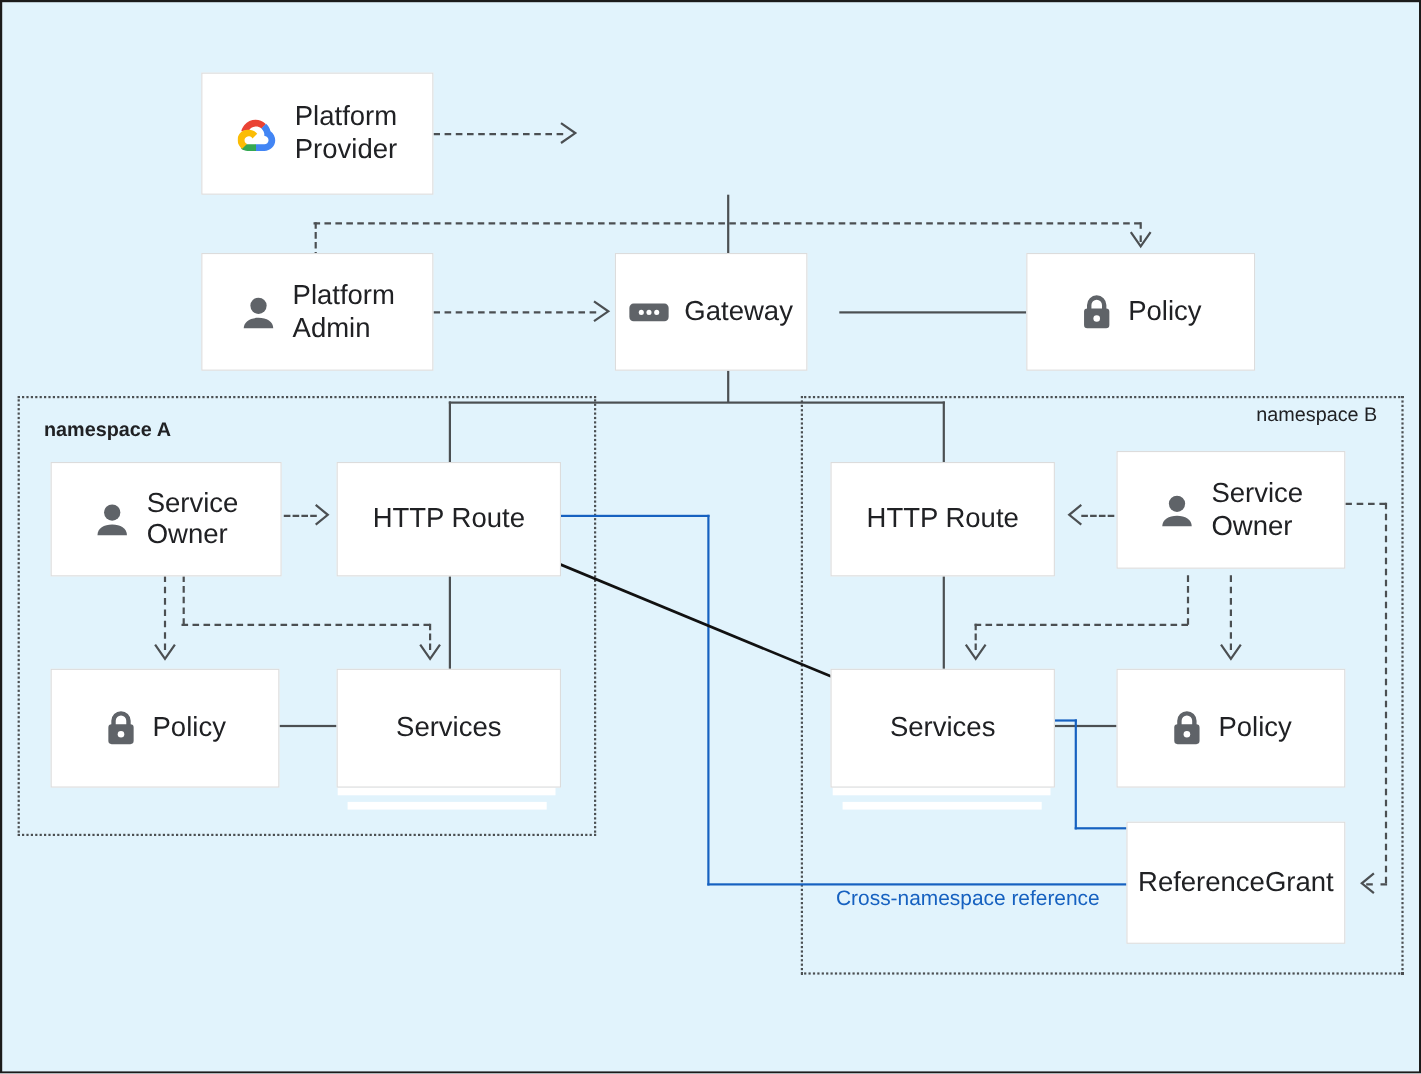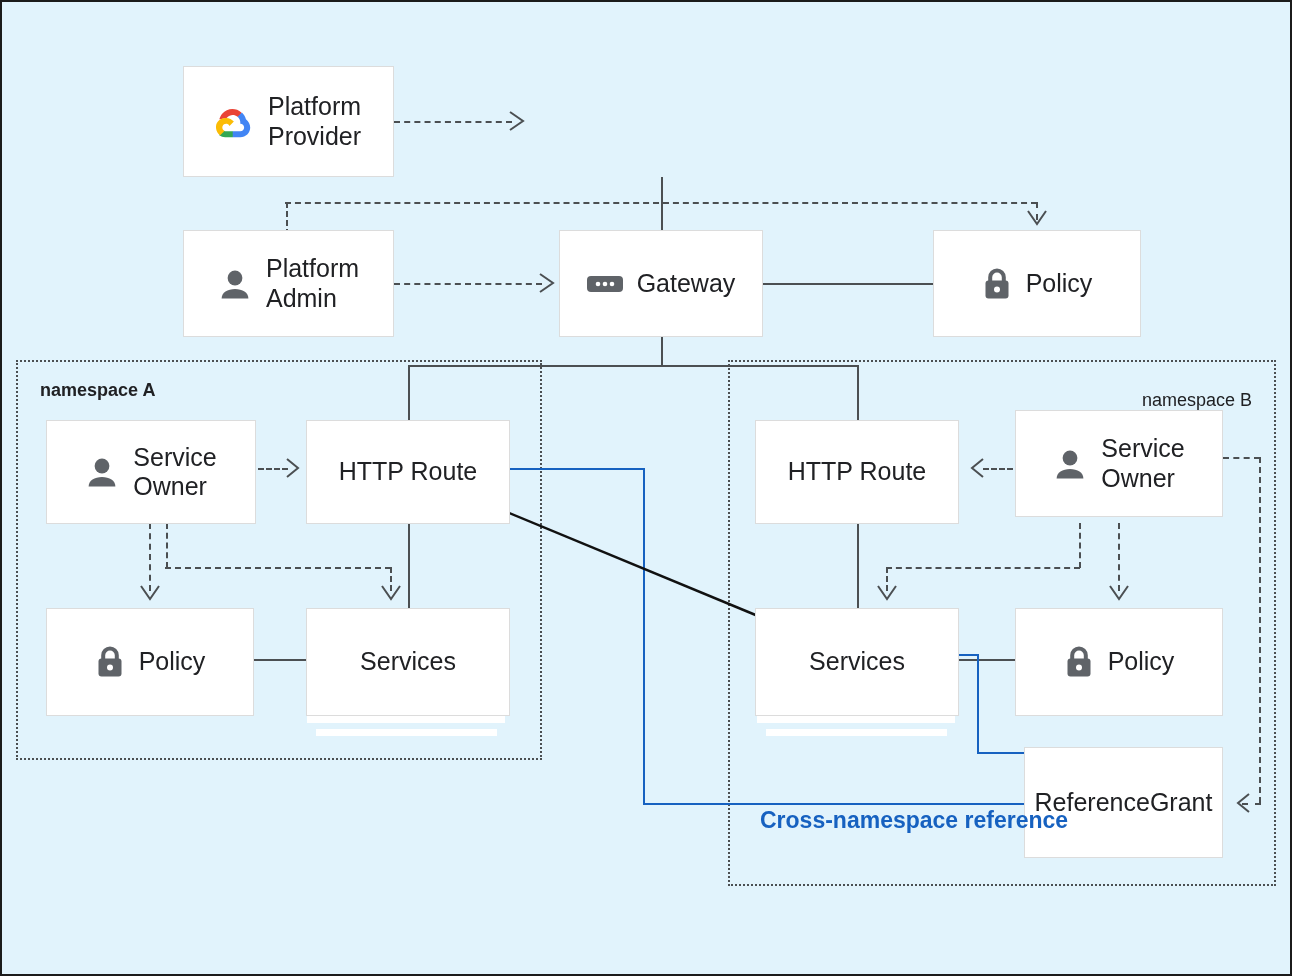--- a/index.html
+++ b/index.html
@@ -64,37 +64,37 @@
     position:absolute;width:0;border-left:2px dashed #4b4f52;z-index:3;
   }
 
   
   .arr{position:absolute;z-index:4;}
   .arr svg{display:block;overflow:visible;}
 
   .diag{position:absolute;z-index:4;}
 
   .xlabel{
-    position:absolute;color:#1661c0;font-size:23px;z-index:7;white-space:nowrap;font-weight:bold;
+    position:absolute;color:#1661c0;font-size:19px;z-index:7;white-space:nowrap;
   }
 
   
   .ico{display:inline-block;flex:0 0 auto;}
   .ico svg{display:block;}
 </style>
 </head>
 <body>
 
 <div id="canvas">
 
   <div class="ns" style="left:14px;top:358px;width:526px;height:400px;"></div>
   <div class="ns-label" style="left:38px;top:378px;font-weight:bold;">namespace A</div>
 
   <div class="ns" style="left:726px;top:358px;width:548px;height:526px;"></div>
-  <div class="ns-label" style="left:1140px;top:388px;">namespace B</div>
+  <div class="ns-label" style="left:1140px;top:365px;">namespace B</div>
 
   <div class="ln lnv" style="left:659px;top:175px;height:57px;"></div>
 
   <div class="ln lnh" style="left:761px;top:281px;width:170px;"></div>
 
   <div class="ln lnv" style="left:659px;top:332px;height:32px;"></div>
 
   <div class="ln lnh" style="left:406px;top:363px;width:451px;"></div>
 
   <div class="ln lnv" style="left:406px;top:363px;height:55px;"></div>
@@ -226,21 +226,21 @@
     <span class="ico">
       <svg width="34" height="34" viewBox="0 0 34 34">
         <circle cx="17" cy="11" r="7.4" fill="#5f6368"></circle>
         <path d="M3.6 31.5c0-6.2 6-9.6 13.4-9.6s13.4 3.4 13.4 9.6z" fill="#5f6368"></path>
       </svg>
     </span>
     <span class="label">Platform
 Admin</span>
   </div>
 
-  <div class="node" style="left:557px;top:228px;width:204px;height:107px;">
+  <div class="node" style="left:557px;top:228px;width:175px;height:107px;">
     <span class="ico">
       <svg width="36" height="22" viewBox="0 0 36 22">
         <rect x="0" y="3" width="36" height="16" rx="4" fill="#5f6368"></rect>
         <circle cx="11" cy="11" r="2.3" fill="#ffffff"></circle>
         <circle cx="18" cy="11" r="2.3" fill="#ffffff"></circle>
         <circle cx="25" cy="11" r="2.3" fill="#ffffff"></circle>
       </svg>
     </span>
     <span class="label">Gateway</span>
   </div>

